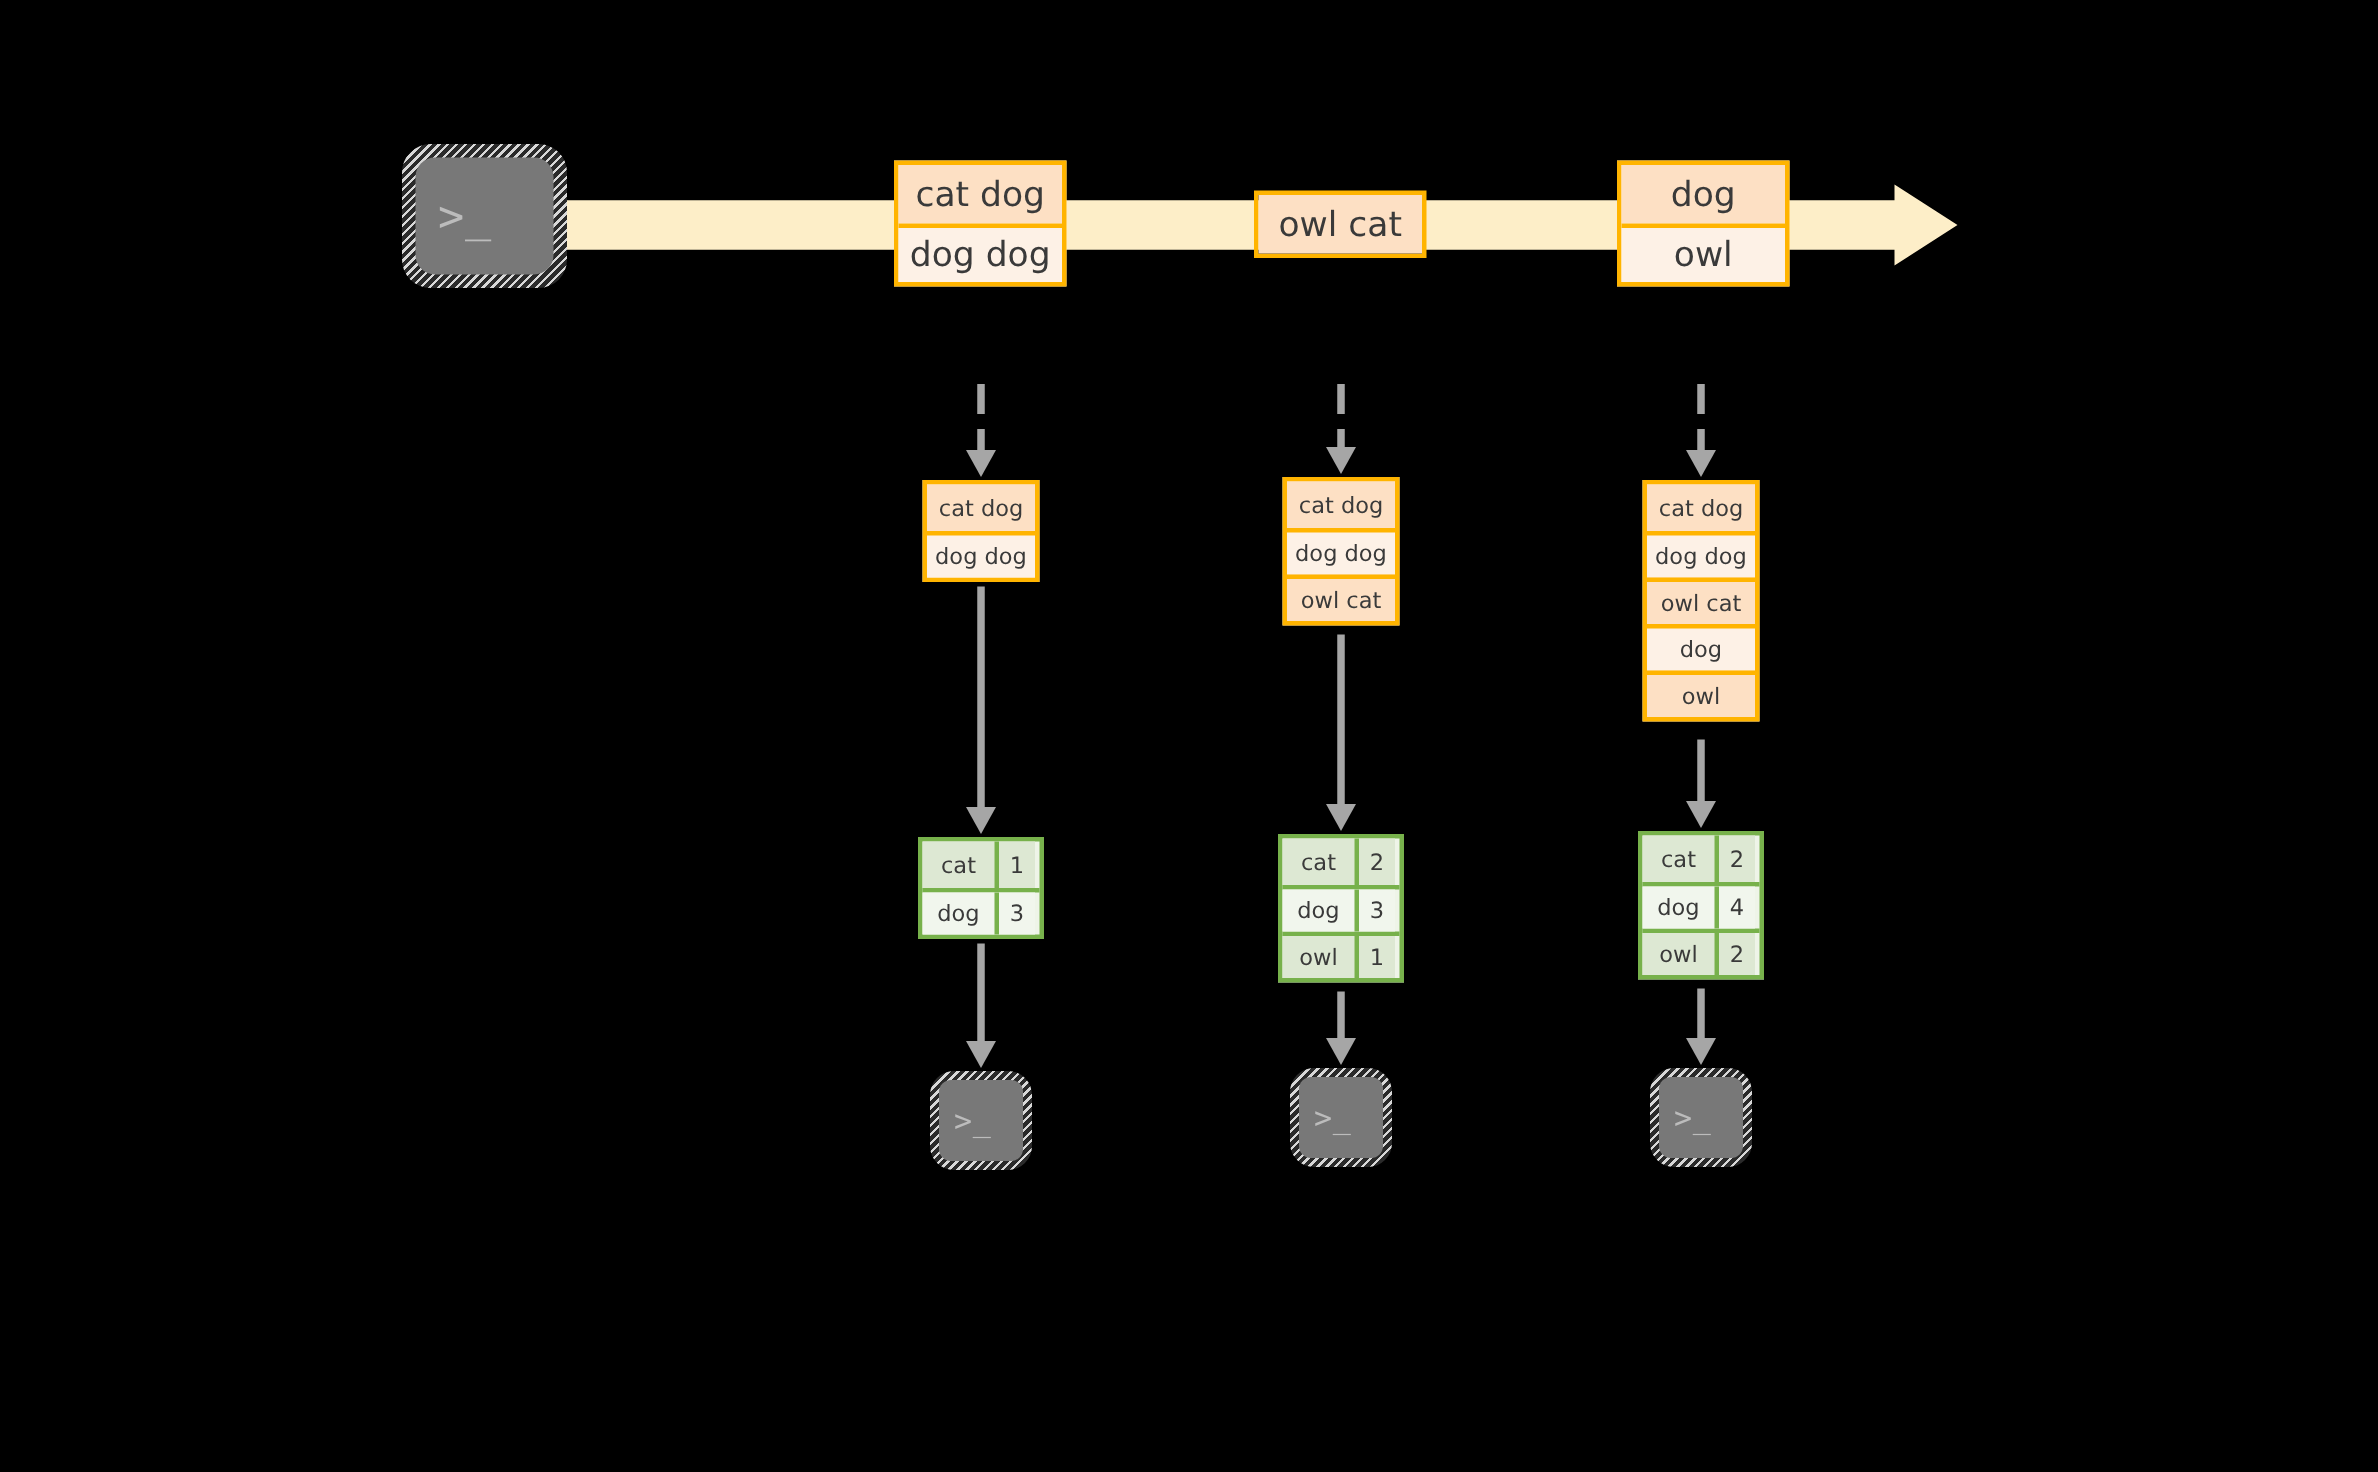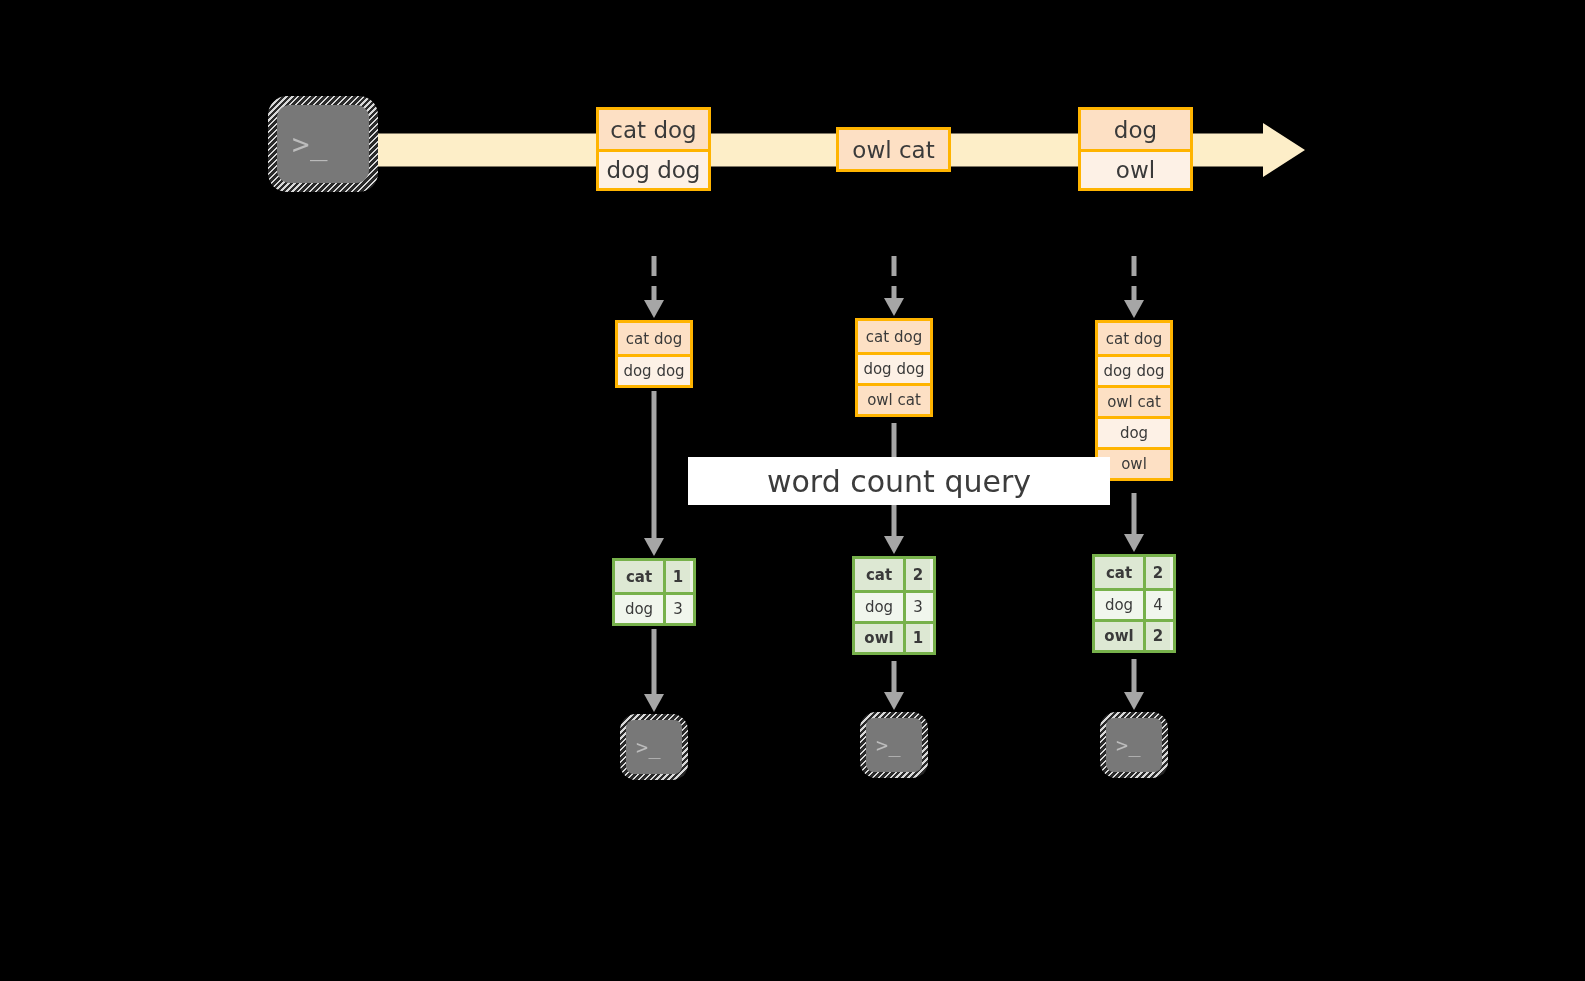--- a/index.html
+++ b/index.html
@@ -31,21 +31,21 @@
   .rec .cell + .cell{border-top:3px solid #ffb400;}
 
   
   .res{position:absolute;box-sizing:border-box;border:3px solid #77b14b;
        background:#eef4e8;color:#3a3a3a;}
   .res .row{display:flex;box-sizing:border-box;}
   .res .row + .row{border-top:3px solid #77b14b;}
   .res .k,.res .v{box-sizing:border-box;display:flex;align-items:center;
        justify-content:center;white-space:nowrap;}
   .res .v{border-left:3px solid #77b14b;}
-  .res .row.dark .k,.res .row.dark .v{background:#dde8d3;font-weight:bold;}
+  .res .row.dark .k,.res .row.dark .v{background:#dde8d3;}
   .res .row.light .k,.res .row.light .v{background:#f1f6ed;}
 
   
   .conn{position:absolute;}
   .conn svg{display:block;overflow:visible;}
 
   
   .banner{position:absolute;background:#ffffff;color:#3c3c3c;
     display:flex;align-items:center;justify-content:center;
     white-space:nowrap;}
@@ -191,14 +191,13 @@
       <svg width="26" height="51">
         <line x1="13" y1="0" x2="13" y2="36" stroke="#a6a6a6" stroke-width="5"></line>
         <path d="M3,33 L23,33 L13,51 Z" fill="#a6a6a6"></path>
       </svg>
     </div>
     <div class="term" style="left: 1100px; top: 712px; width: 68px; height: 66px;">
       <div class="hatch" style="border-radius: 16px;"></div>
       <div class="inner" style="left: 6px; top: 6px; width: 56px; height: 54px; background: rgb(120, 120, 120); border-radius: 8px;"></div>
       <div class="glyph" style="left: 16px; top: 23px; font-size: 20px; color: rgb(201, 201, 201); opacity: 0.85;">&gt;_</div>
     </div>
-    <div class="banner" style="left: 688px; top: 457px; width: 422px; height: 48px; font-size: 30px; background: rgb(255, 255, 255);">word count query</div>
   </div>
 
 </body></html>

